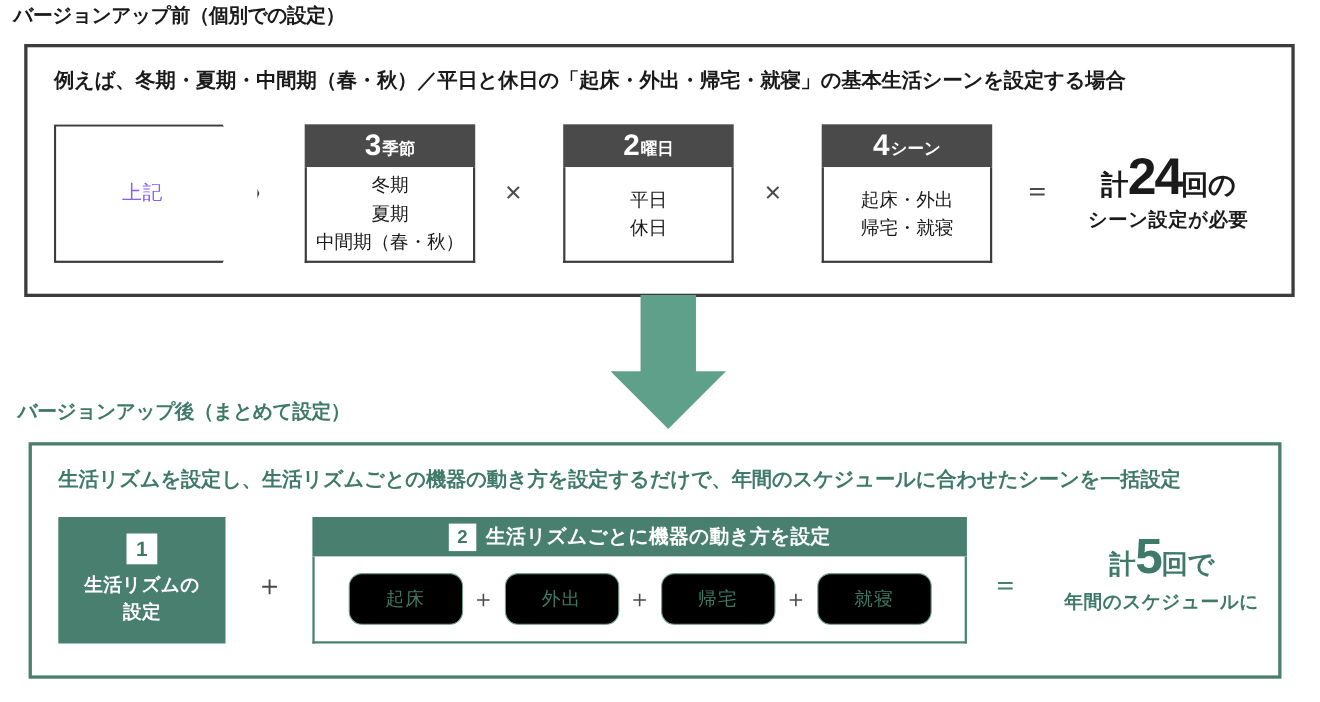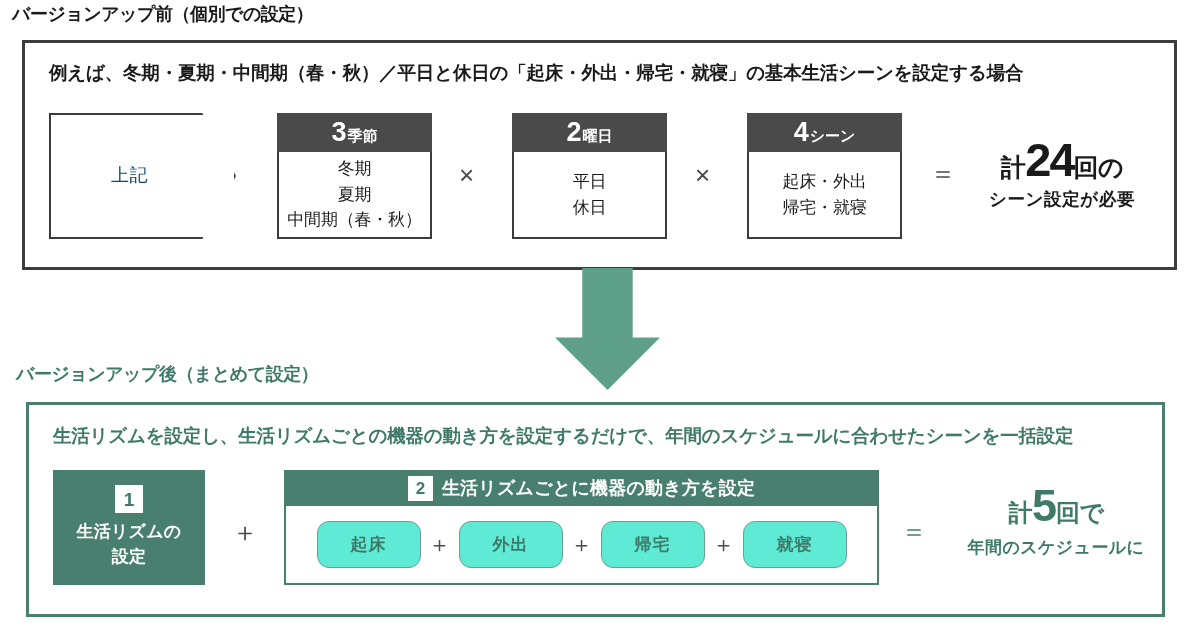--- a/index.html
+++ b/index.html
@@ -53,21 +53,21 @@
   .pentagon {
     position: absolute;
     left: 49px; top: 113px; width: 187px; height: 126px;
     background: #ffffff;
     border: 2px solid #3c3c3c;
     clip-path: polygon(0 0, 82% 0, 100% 50%, 82% 100%, 0 100%);
     display: flex; flex-direction: column;
     align-items: center; justify-content: center;
   }
   .pentagon .ln {
-    font-size: 18px; color: #0c4a6e; font-weight: 500;
+    font-size: 18px; color: #8b5cf6; font-weight: 500;
     line-height: 1.65; letter-spacing: 0.5px;
     margin-right: 26px; white-space: nowrap;
   }
 
   
   .cbox { position: absolute; width: 155px; }
   .cbox .hd {
     background: #4a4a4a; color: #ffffff;
     height: 39px;
     display: flex; align-items: center; justify-content: center;
@@ -151,25 +151,25 @@
     white-space: nowrap; letter-spacing: 0.2px;
   }
   .step2 .bd {
     border: 2px solid #487f6e; border-top: none;
     background: #ffffff; height: 79px;
     display: flex; align-items: center; justify-content: center;
     gap: 0;
   }
   .pill {
     width: 104px; height: 47px;
-    background: #5eead4;
+    background: #000000;
     border: 1.6px solid #6f9e8d;
     border-radius: 12px;
     display: flex; align-items: center; justify-content: center;
-    font-size: 17px; color: #3f7a69; font-weight: 700;
+    font-size: 17px; color: #3f7a69; font-weight: 400;
     letter-spacing: 1px;
   }
   .plus-sm {
     width: 38px; text-align: center;
     color: #4a4a4a; font-size: 22px; font-weight: 300; line-height: 1;
   }
 
   
   .result-bot { position: absolute; text-align: center; }
   .result-bot .l1 {

